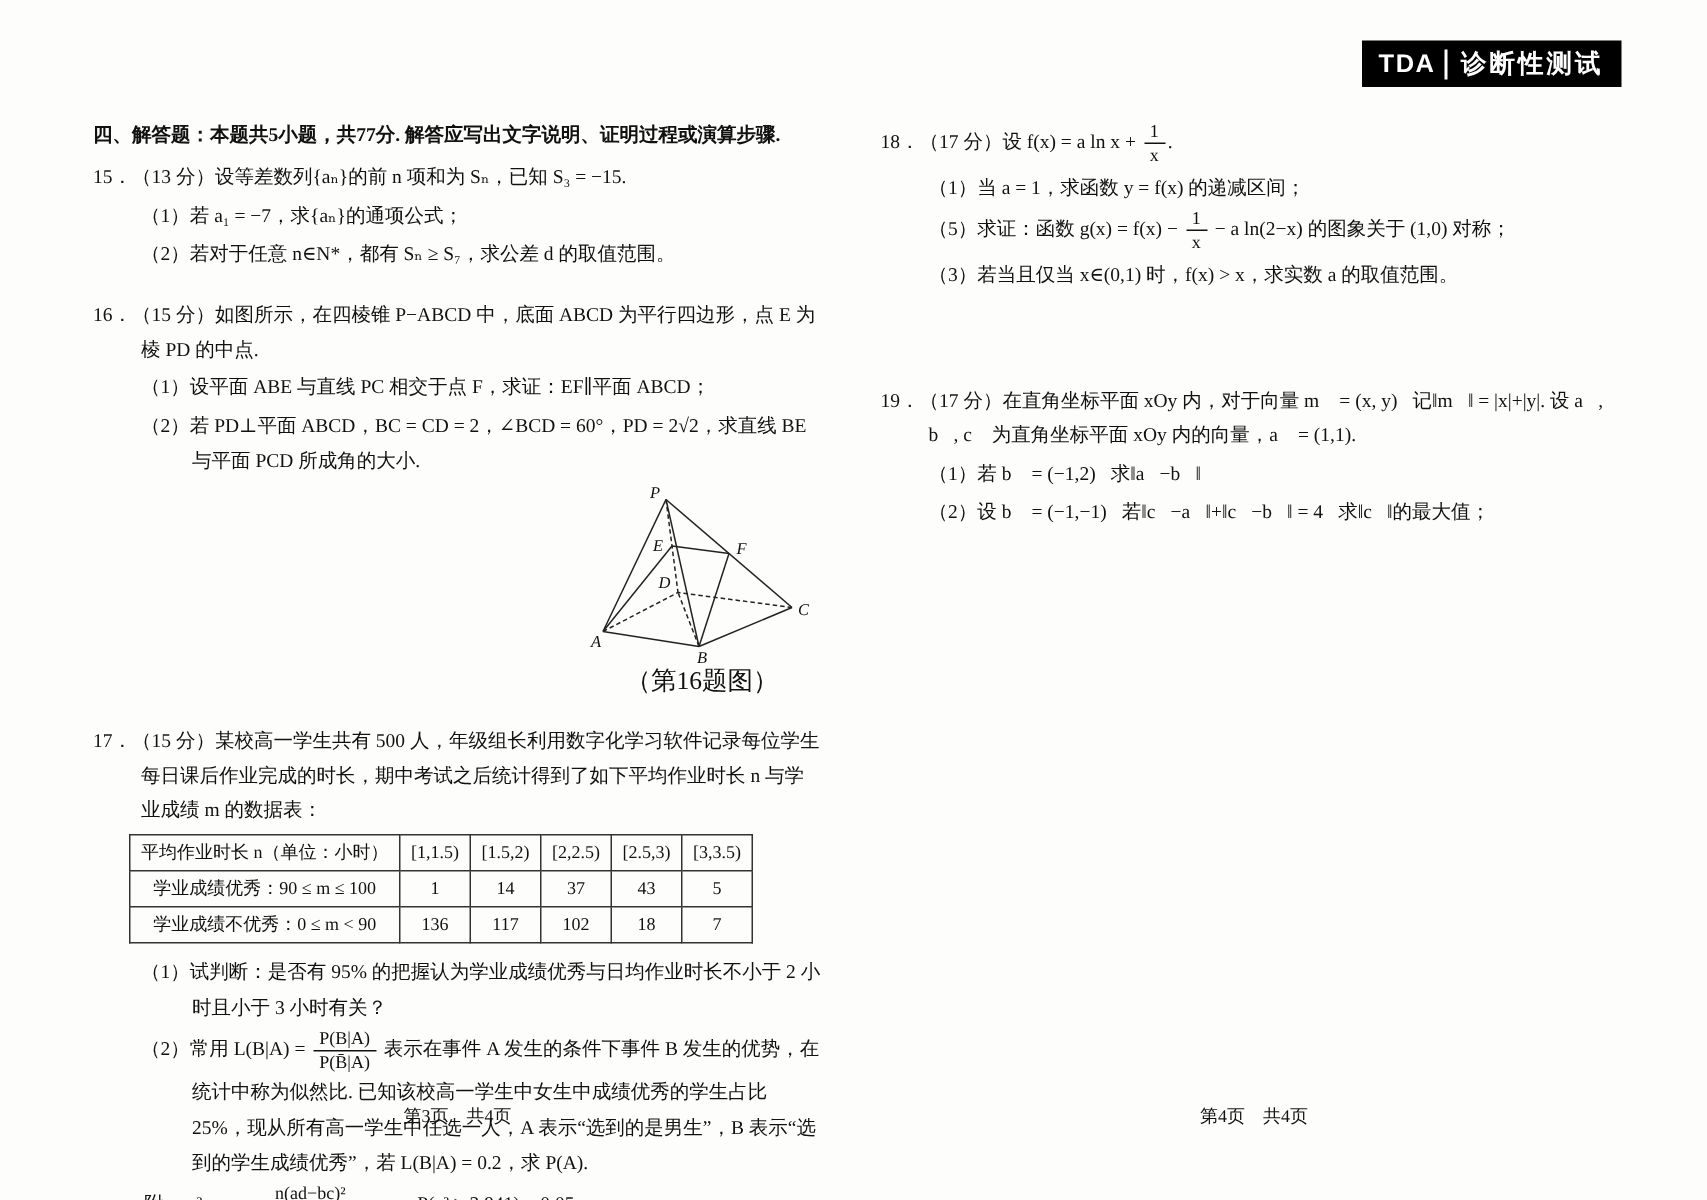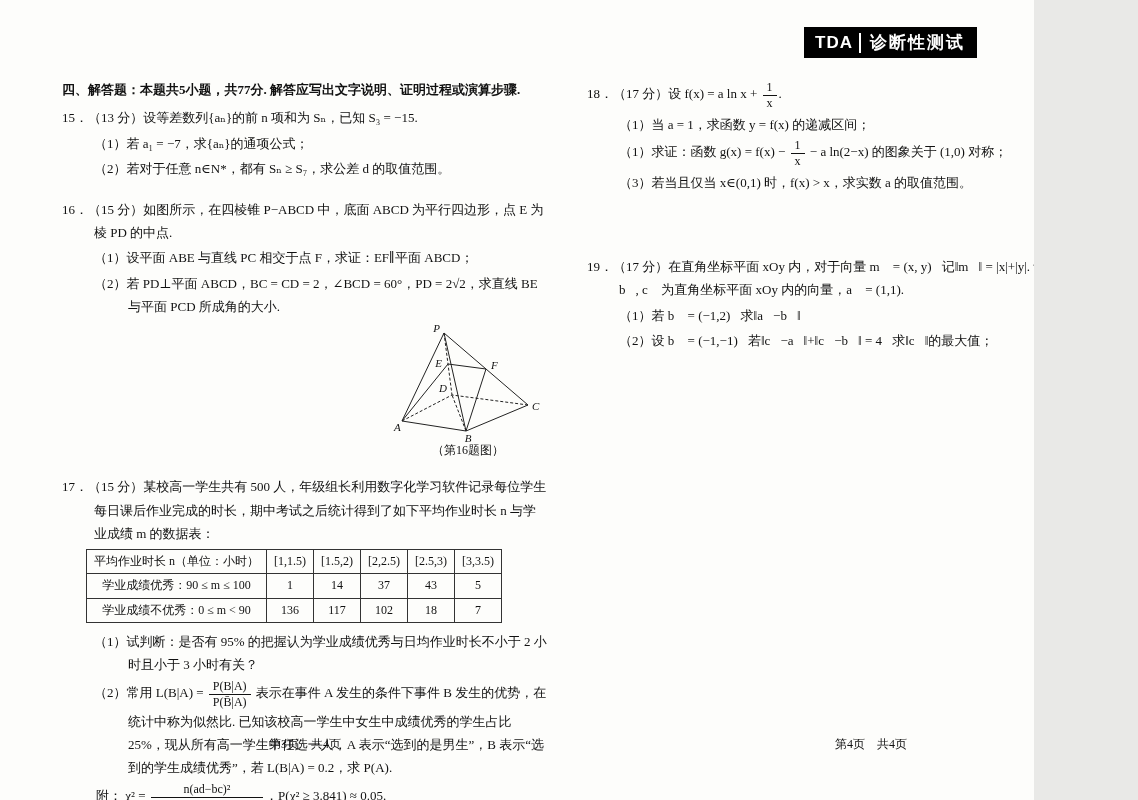--- a/index.html
+++ b/index.html
@@ -1,18 +1,18 @@
 <!DOCTYPE html>
 <html><head>
 <meta charset="utf-8">
 <style>
   * { margin:0; padding:0; box-sizing:border-box; }
   html,body { width:1138px; height:800px; }
   body { background:#e9e9e7; font-family:"Liberation Serif","DejaVu Serif",serif; color:#111; }
-  .page { position:relative; width:1034px; height:800px; background:#fdfdfb; overflow:hidden; }
+  .page { position:relative; width:1138px; height:800px; background:#fdfdfb; overflow:hidden; }
 
   .badge { position:absolute; top:27px; right:57px; height:31px; background:#000; color:#fff;
            display:flex; align-items:center; padding:0 12px 0 9px; }
   .badge-tda { font-family:"Liberation Sans","DejaVu Sans",sans-serif; font-weight:700; font-size:17px;
                letter-spacing:1px; padding:0 6px 0 2px; border-right:2px solid #fff; margin-right:9px; }
   .badge-title { font-weight:700; font-size:17px; letter-spacing:2px; }
 
   .col { position:absolute; font-size:13px; line-height:1.8; }
   .col-left  { left:62px;  top:78px; width:486px; }
   .col-right { left:587px; top:80px; width:498px; }
@@ -27,26 +27,26 @@
   .frac { display:inline-block; vertical-align:middle; text-align:center; line-height:1.25;
           font-size:12px; margin:0 2px; text-indent:0; }
   .frac .num { display:block; padding:0 4px; }
   .frac .den { display:block; border-top:1px solid #111; padding:0 4px; }
 
   .data-table { border-collapse:collapse; margin:4px 0 7px 24px; font-size:12px; line-height:1.6;padding-left:16px; }
   .data-table td { border:1px solid #333; padding:2px 7px; text-align:center; white-space:nowrap; }
 
   .figure-wrap { width:152px; margin:0 4px 2px auto; text-align:center; }
   .figure-wrap svg { display:block; }
-  .figure-caption { font-size:12px; line-height:1.3; }
+  .figure-caption { font-size:17px; line-height:1.3; }
   .fig-label { font-size:11px; font-style:italic; fill:#111; font-family:"Liberation Serif",serif; }
 
   .footer { position:absolute; top:736px; font-size:12px; text-align:center; }
   .footer-left  { left:62px;  width:486px; }
-  .footer-right { left:622px; width:498px; }
+  .footer-right { left:587px; width:498px; }
 </style>
 </head>
 <body>
 
 <div class="page">
 
   <div class="badge">
     <span class="badge-tda">TDA</span>
     <span class="badge-title">诊断性测试</span>
   </div>
@@ -142,21 +142,21 @@
   </div>
 
   <div class="col col-right">
 
     <div class="question question-gap">
       <p class="stem">
         <span>18．（17 分）设 f(x) = a ln x + </span><span class="frac"><span class="num">1</span><span class="den">x</span></span><span>.</span>
       </p>
       <p class="part">（1）当 a = 1，求函数 y = f(x) 的递减区间；</p>
       <p class="part">
-        <span>（1）求证：函数 g(x) = f(x) − </span><span class="frac"><span class="num">1</span><span class="den">x</span></span><span> − a ln(2−x) 的图象关于 (1,0) 对称；</span>
+        <span>（5）求证：函数 g(x) = f(x) − </span><span class="frac"><span class="num">1</span><span class="den">x</span></span><span> − a ln(2−x) 的图象关于 (1,0) 对称；</span>
       </p>
       <p class="part">（3）若当且仅当 x∈(0,1) 时，f(x) &gt; x，求实数 a 的取值范围。</p>
     </div>
 
     <div class="question">
       <p class="stem">19．（17 分）在直角坐标平面 xOy 内，对于向量 m⃗ = (x, y)，记‖m⃗‖ = |x|+|y|. 设 a⃗, b⃗, c⃗ 为直角坐标平面 xOy 内的向量，a⃗ = (1,1).</p>
       <p class="part">（1）若 b⃗ = (−1,2)，求‖a⃗−b⃗‖；</p>
       <p class="part">（2）设 b⃗ = (−1,−1)，若‖c⃗−a⃗‖+‖c⃗−b⃗‖ = 4，求‖c⃗‖的最大值；</p>
     </div>
 

